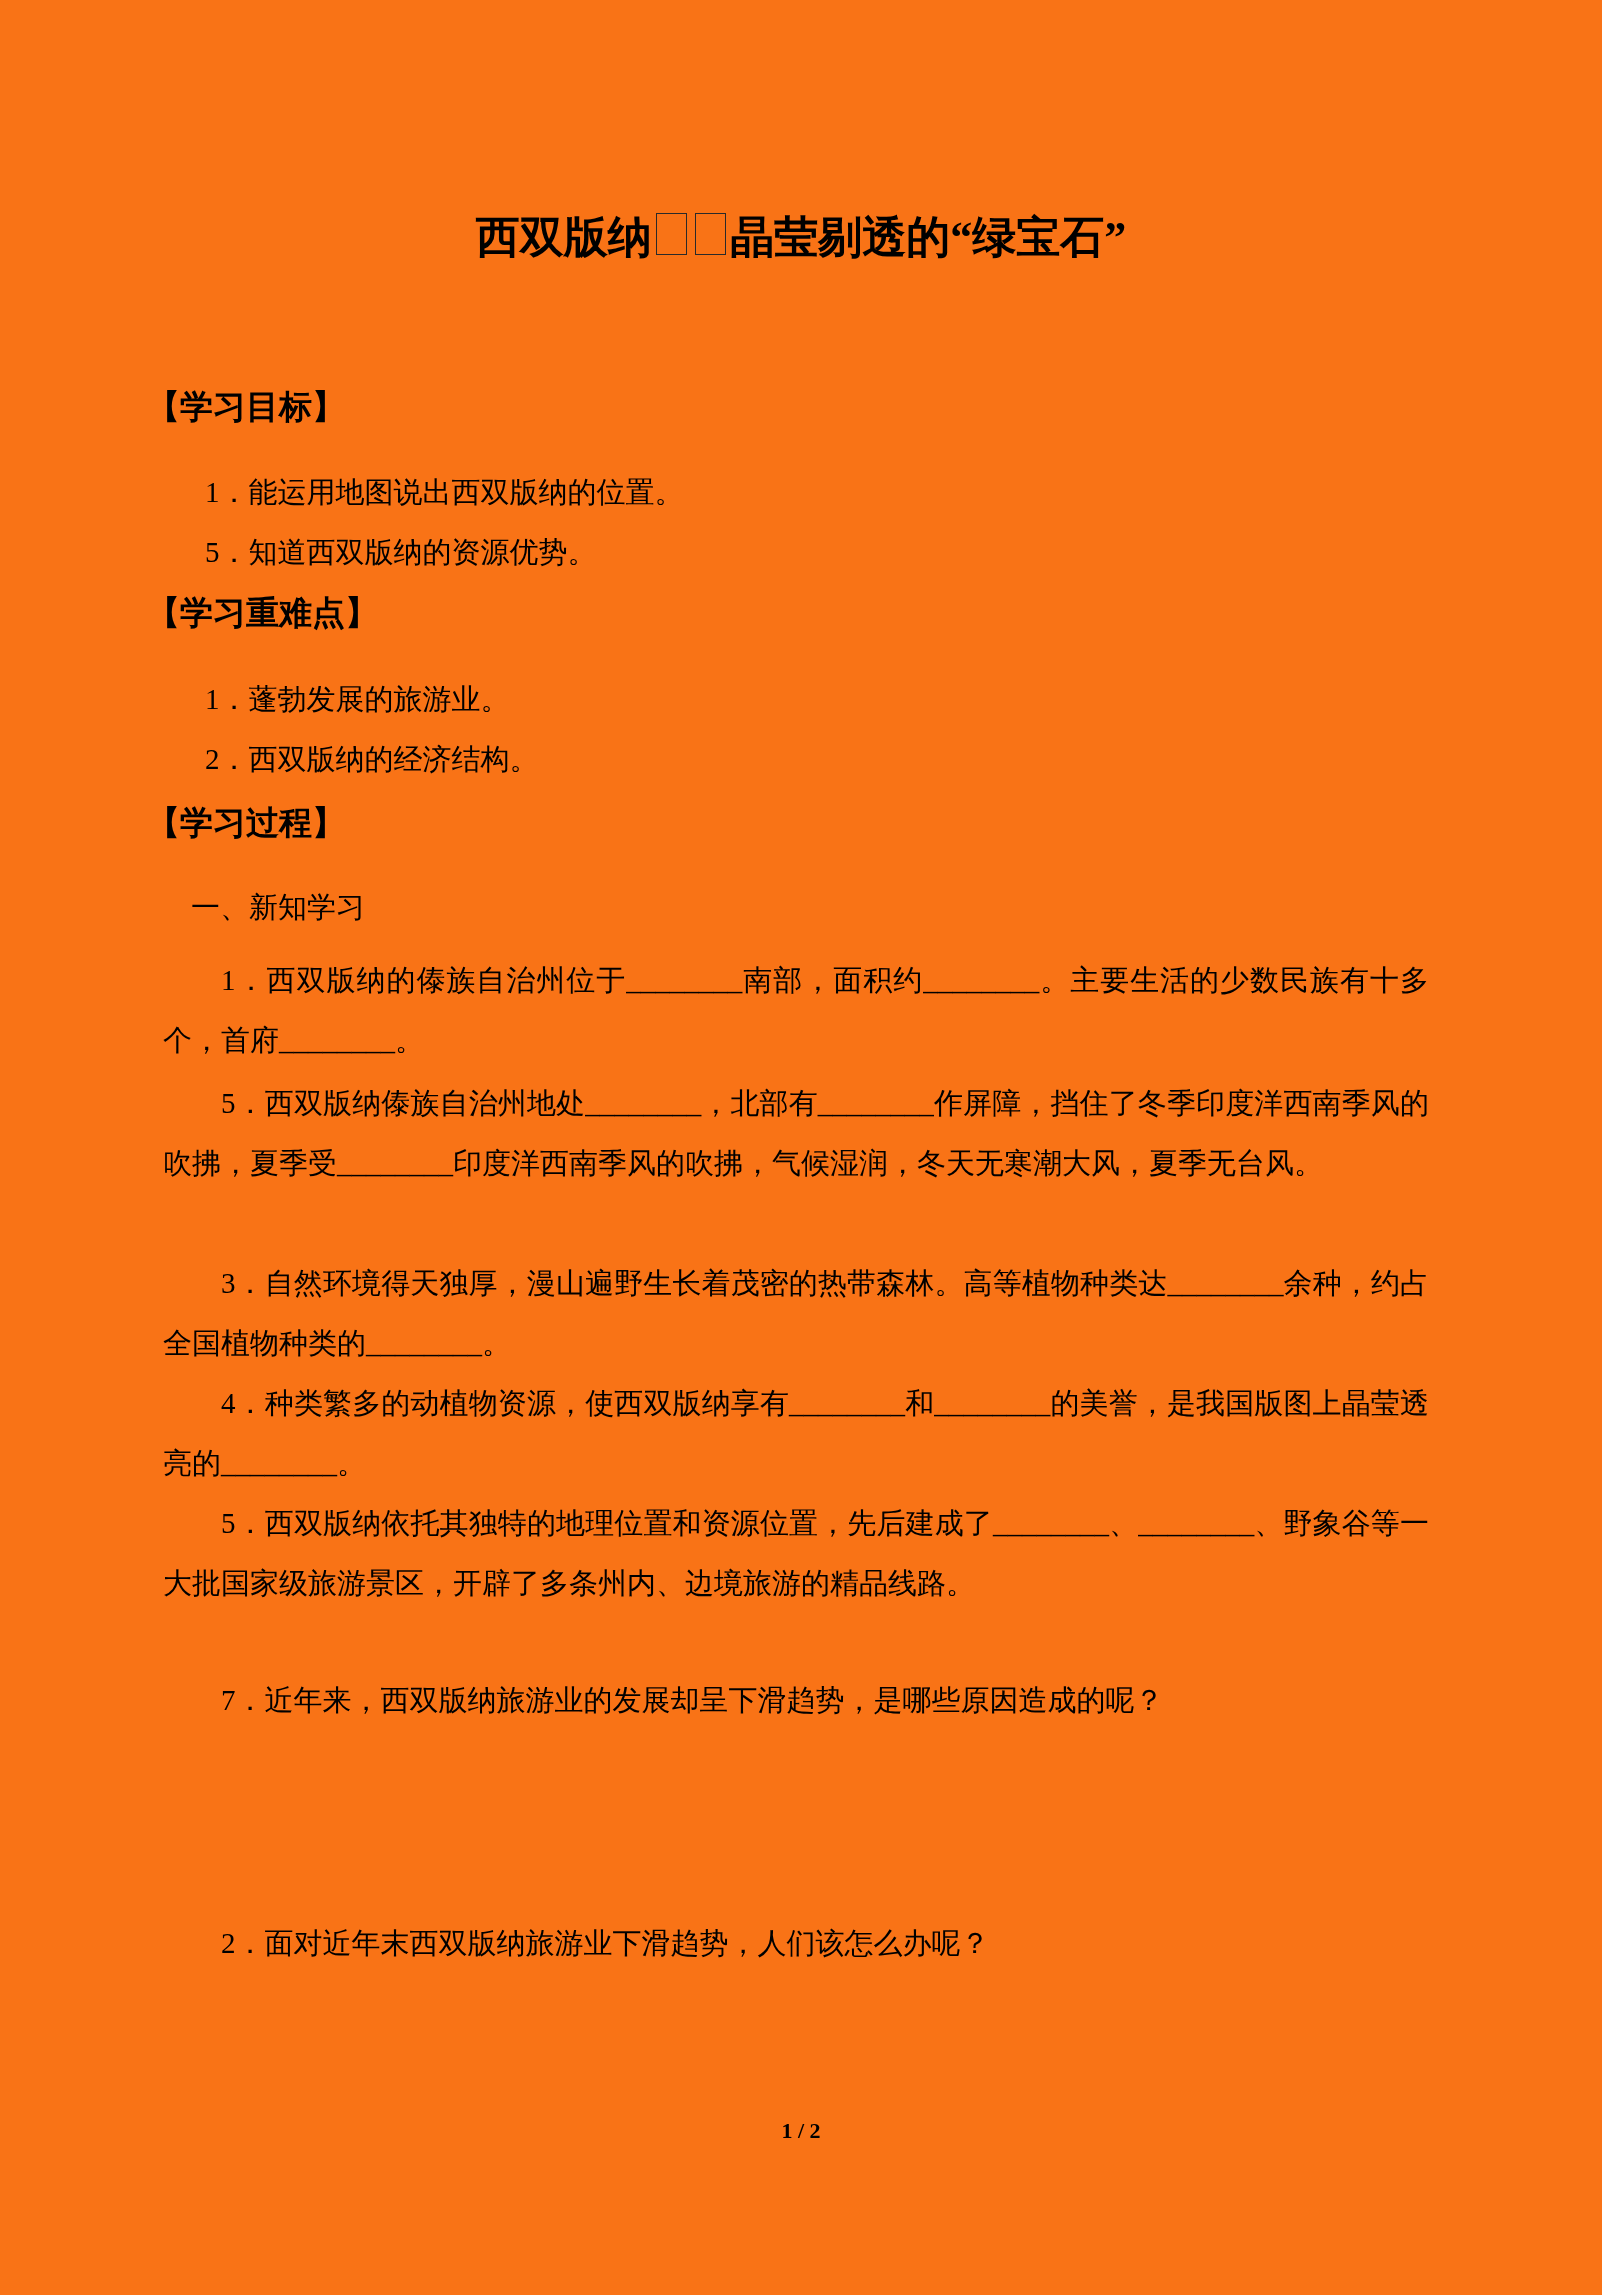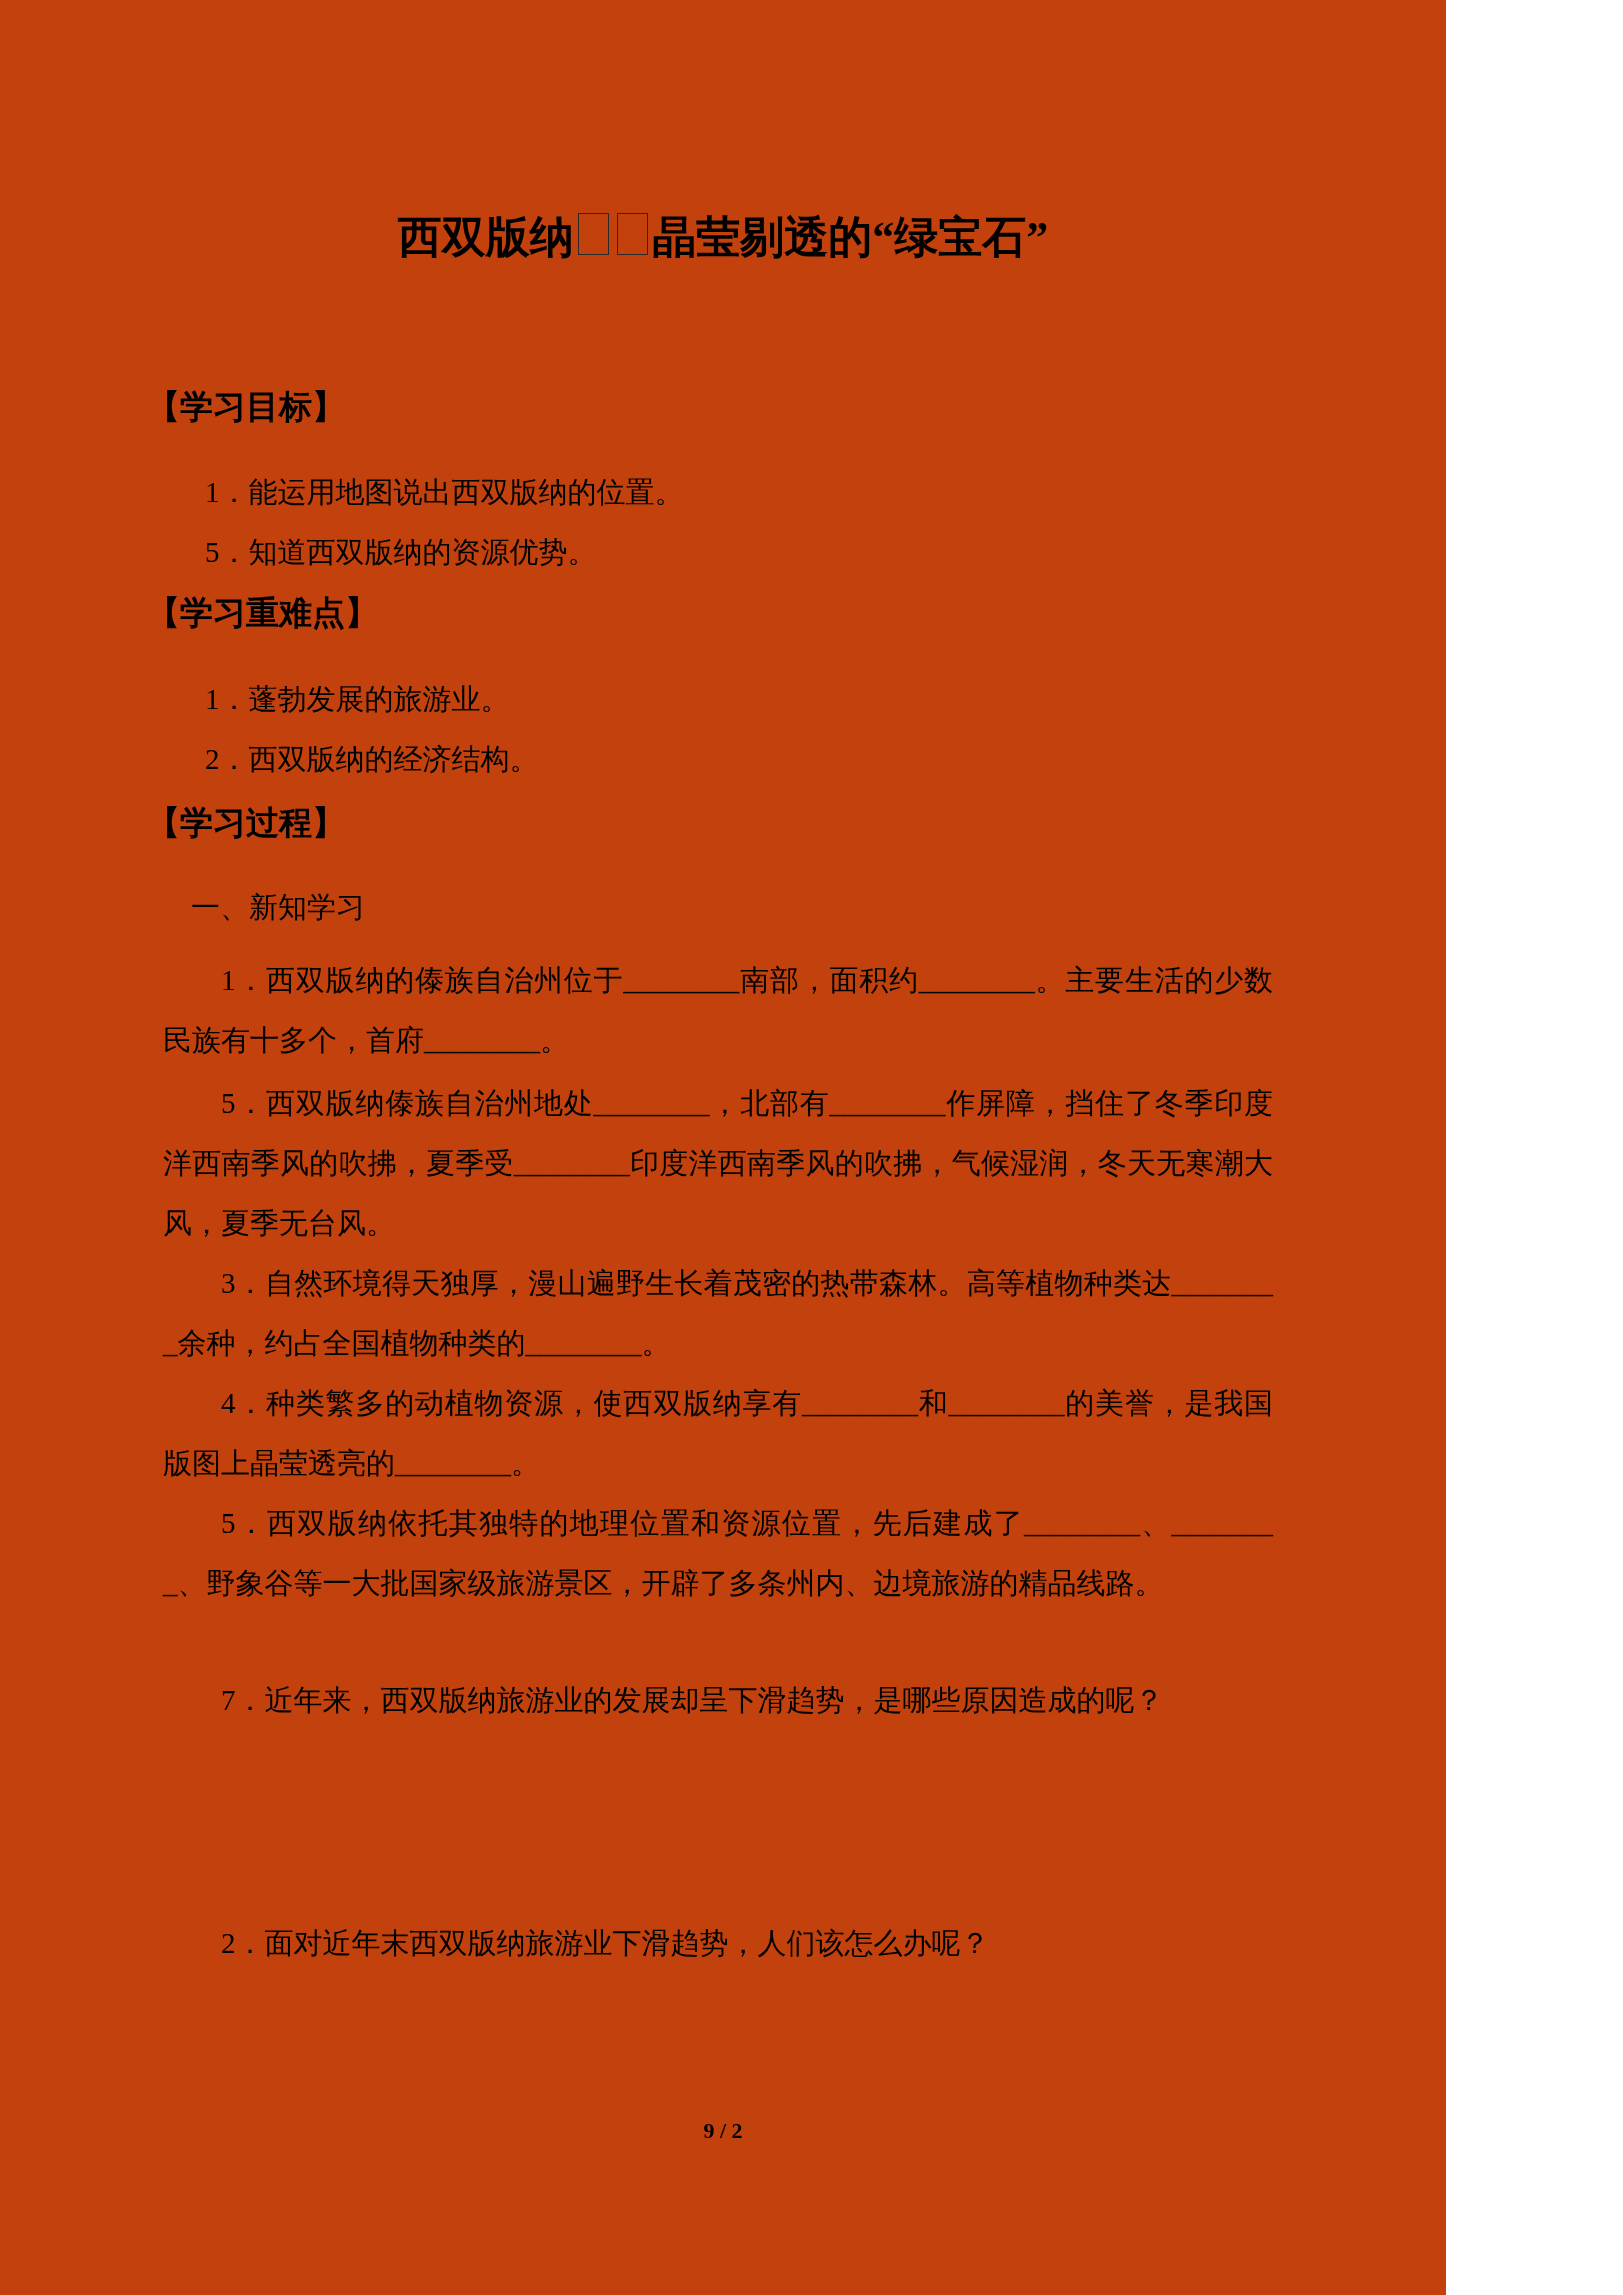--- a/index.html
+++ b/index.html
@@ -1,25 +1,24 @@
 <!DOCTYPE html>
 <html lang="zh" style="font-size:11px"><head>
 <meta charset="utf-8">
 <style>
   html,body{margin:0;padding:0;background:#ffffff;}
   .page{
     position:relative;
-    width:1426px;
+    width:1602px;
     height:2295px;
-    background:#c2410c;
+    background:#f97316;
     color:#000000;
     font-family:"Liberation Serif","DejaVu Serif",serif;
     font-size:29px;
     overflow:hidden;
-    padding-left:20px;
   }
   .abs{position:absolute;}
   .doc-title{
     left:0;right:0;top:207px;
     text-align:center;
     font-size:44px;
     font-weight:bold;
     line-height:61px;
     margin:0;
   }
@@ -112,16 +111,16 @@
 
   <p id="para-4" class="abs para">4．种类繁多的动植物资源，使西双版纳享有________和________的美誉，是我国版图上晶莹透亮的________。</p>
 
   <p id="para-5" class="abs para">5．西双版纳依托其独特的地理位置和资源位置，先后建成了________、________、野象谷等一大批国家级旅游景区，开辟了多条州内、边境旅游的精品线路。</p>
 
 
   <p id="question-1" class="abs para">7．近年来，西双版纳旅游业的发展却呈下滑趋势，是哪些原因造成的呢？</p>
 
   <p id="question-2" class="abs para">2．面对近年末西双版纳旅游业下滑趋势，人们该怎么办呢？</p>
 
-  <div class="abs footer">9 / 2</div>
+  <div class="abs footer">1 / 2</div>
 
 </div>
 
 
 </body></html>

